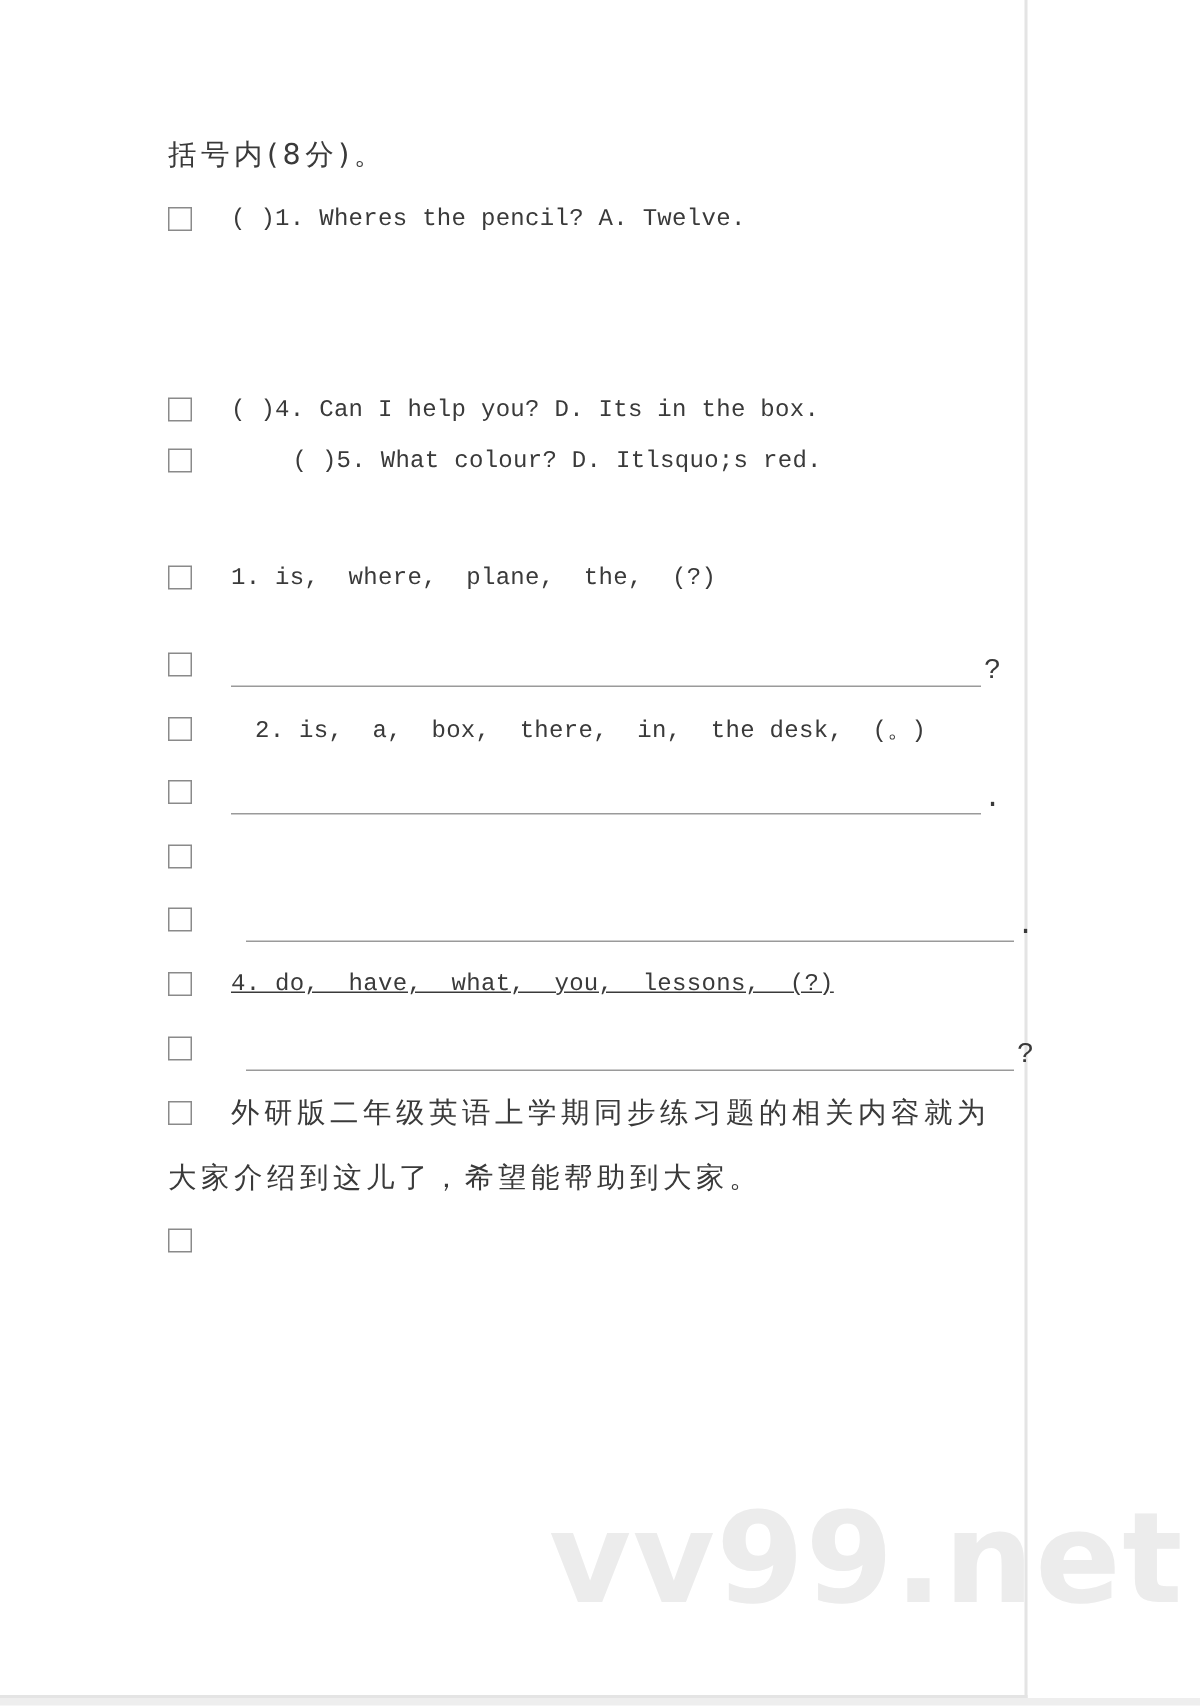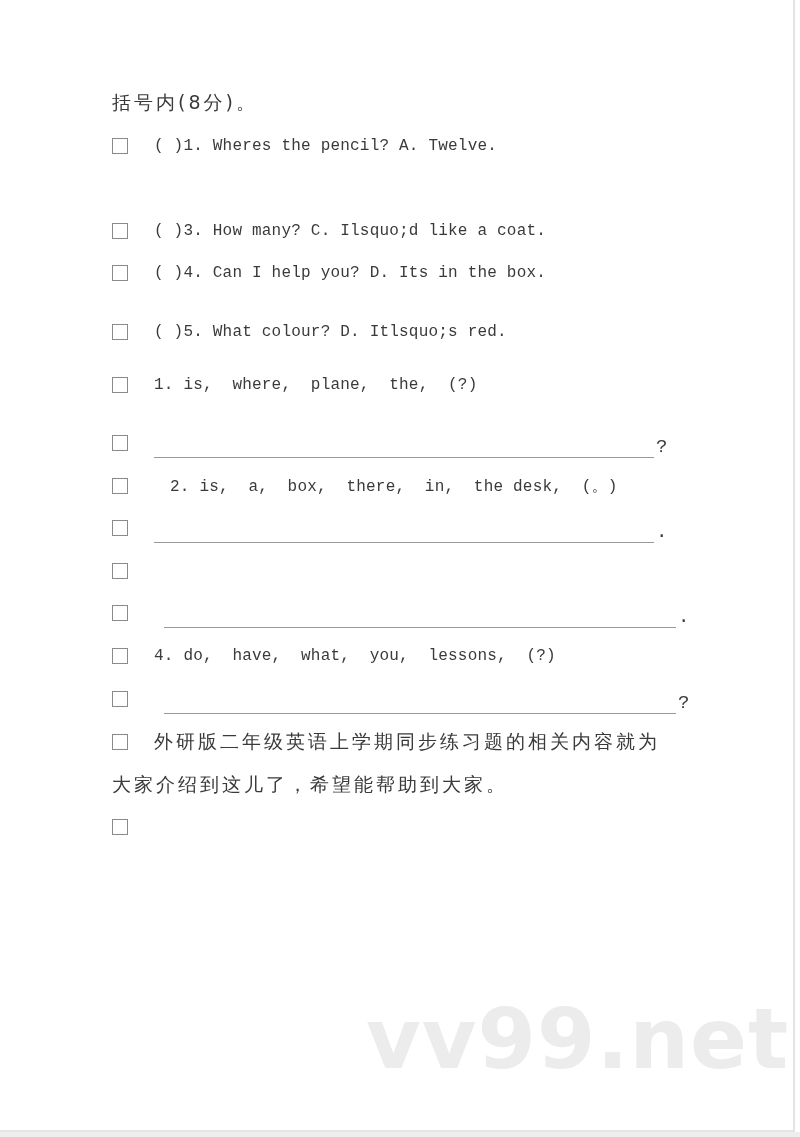--- a/index.html
+++ b/index.html
@@ -2,21 +2,21 @@
 <html><head>
 <meta charset="utf-8">
 <style>
   html, body { margin: 0; padding: 0; }
   body {
     width: 800px; height: 1137px; background: #ffffff; position: relative; overflow: hidden;
     font-family: "DejaVu Serif", "Liberation Serif", serif;
     color: #3a3a3a;
   }
   .page {
-    position: absolute; left: 0; top: 0; width: 795px; height: 1132px;
+    position: absolute; left: 0; top: 0; width: 685px; height: 1132px;
     background: #ffffff;
     border-right: 2px solid #e4e4e4;
     border-bottom: 2px solid #e4e4e4;
     box-sizing: border-box;
   }
   .bottom-strip {
     position: absolute; left: 0; top: 1132px; width: 800px; height: 5px; background: #eeeeee;
   }
   .line {
     position: absolute; left: 112px; height: 30px; display: flex; align-items: center;
@@ -45,29 +45,25 @@
 <div class="page">
 
   <div class="line cjk" style="top:88px;">
     <span>括号内(8分)。</span>
   </div>
 
   <div class="line" style="top:131px;">
     <span class="cb"></span>
     <span class="mono">( )1. Wheres the pencil? A. Twelve.</span>
   </div>
-  <div class="line" style="top:216px;">
-    <span class="cb"></span>
-    <span class="mono">( )3. How many? C. Ilsquo;d like a coat.</span>
-  </div>
   <div class="line" style="top:258px;">
     <span class="cb"></span>
     <span class="mono">( )4. Can I help you? D. Its in the box.</span>
   </div>
-  <div class="line" style="top:317px;">
+  <div class="line" style="top:292px;gap:41px;">
     <span class="cb"></span>
     <span class="mono">( )5. What colour? D. Itlsquo;s red.</span>
   </div>
 
 
   <div class="line" style="top:370px;">
     <span class="cb"></span>
     <span class="mono">1. is,  where,  plane,  the,  (?)</span>
   </div>
   <div class="line blank-wrap" style="top:428px;">
@@ -88,21 +84,21 @@
 
   <div class="line" style="top:556px;">
     <span class="cb"></span>
   </div>
   <div class="line blank-wrap" style="top:598px;">
     <span class="cb" style="align-self:center; margin-right:36px;"></span>
     <span class="blank" style="width:512px;"></span>
     <span class="tail">.</span>
   </div>
 
-  <div class="line" style="top:641px;">
+  <div class="line" style="top:641px;text-decoration:underline;">
     <span class="cb"></span>
     <span class="mono">4. do,  have,  what,  you,  lessons,  (?)</span>
   </div>
   <div class="line blank-wrap" style="top:684px;">
     <span class="cb" style="align-self:center; margin-right:36px;"></span>
     <span class="blank" style="width:512px;"></span>
     <span class="tail">?</span>
   </div>
 
   <div class="line cjk" style="top:770px;">

